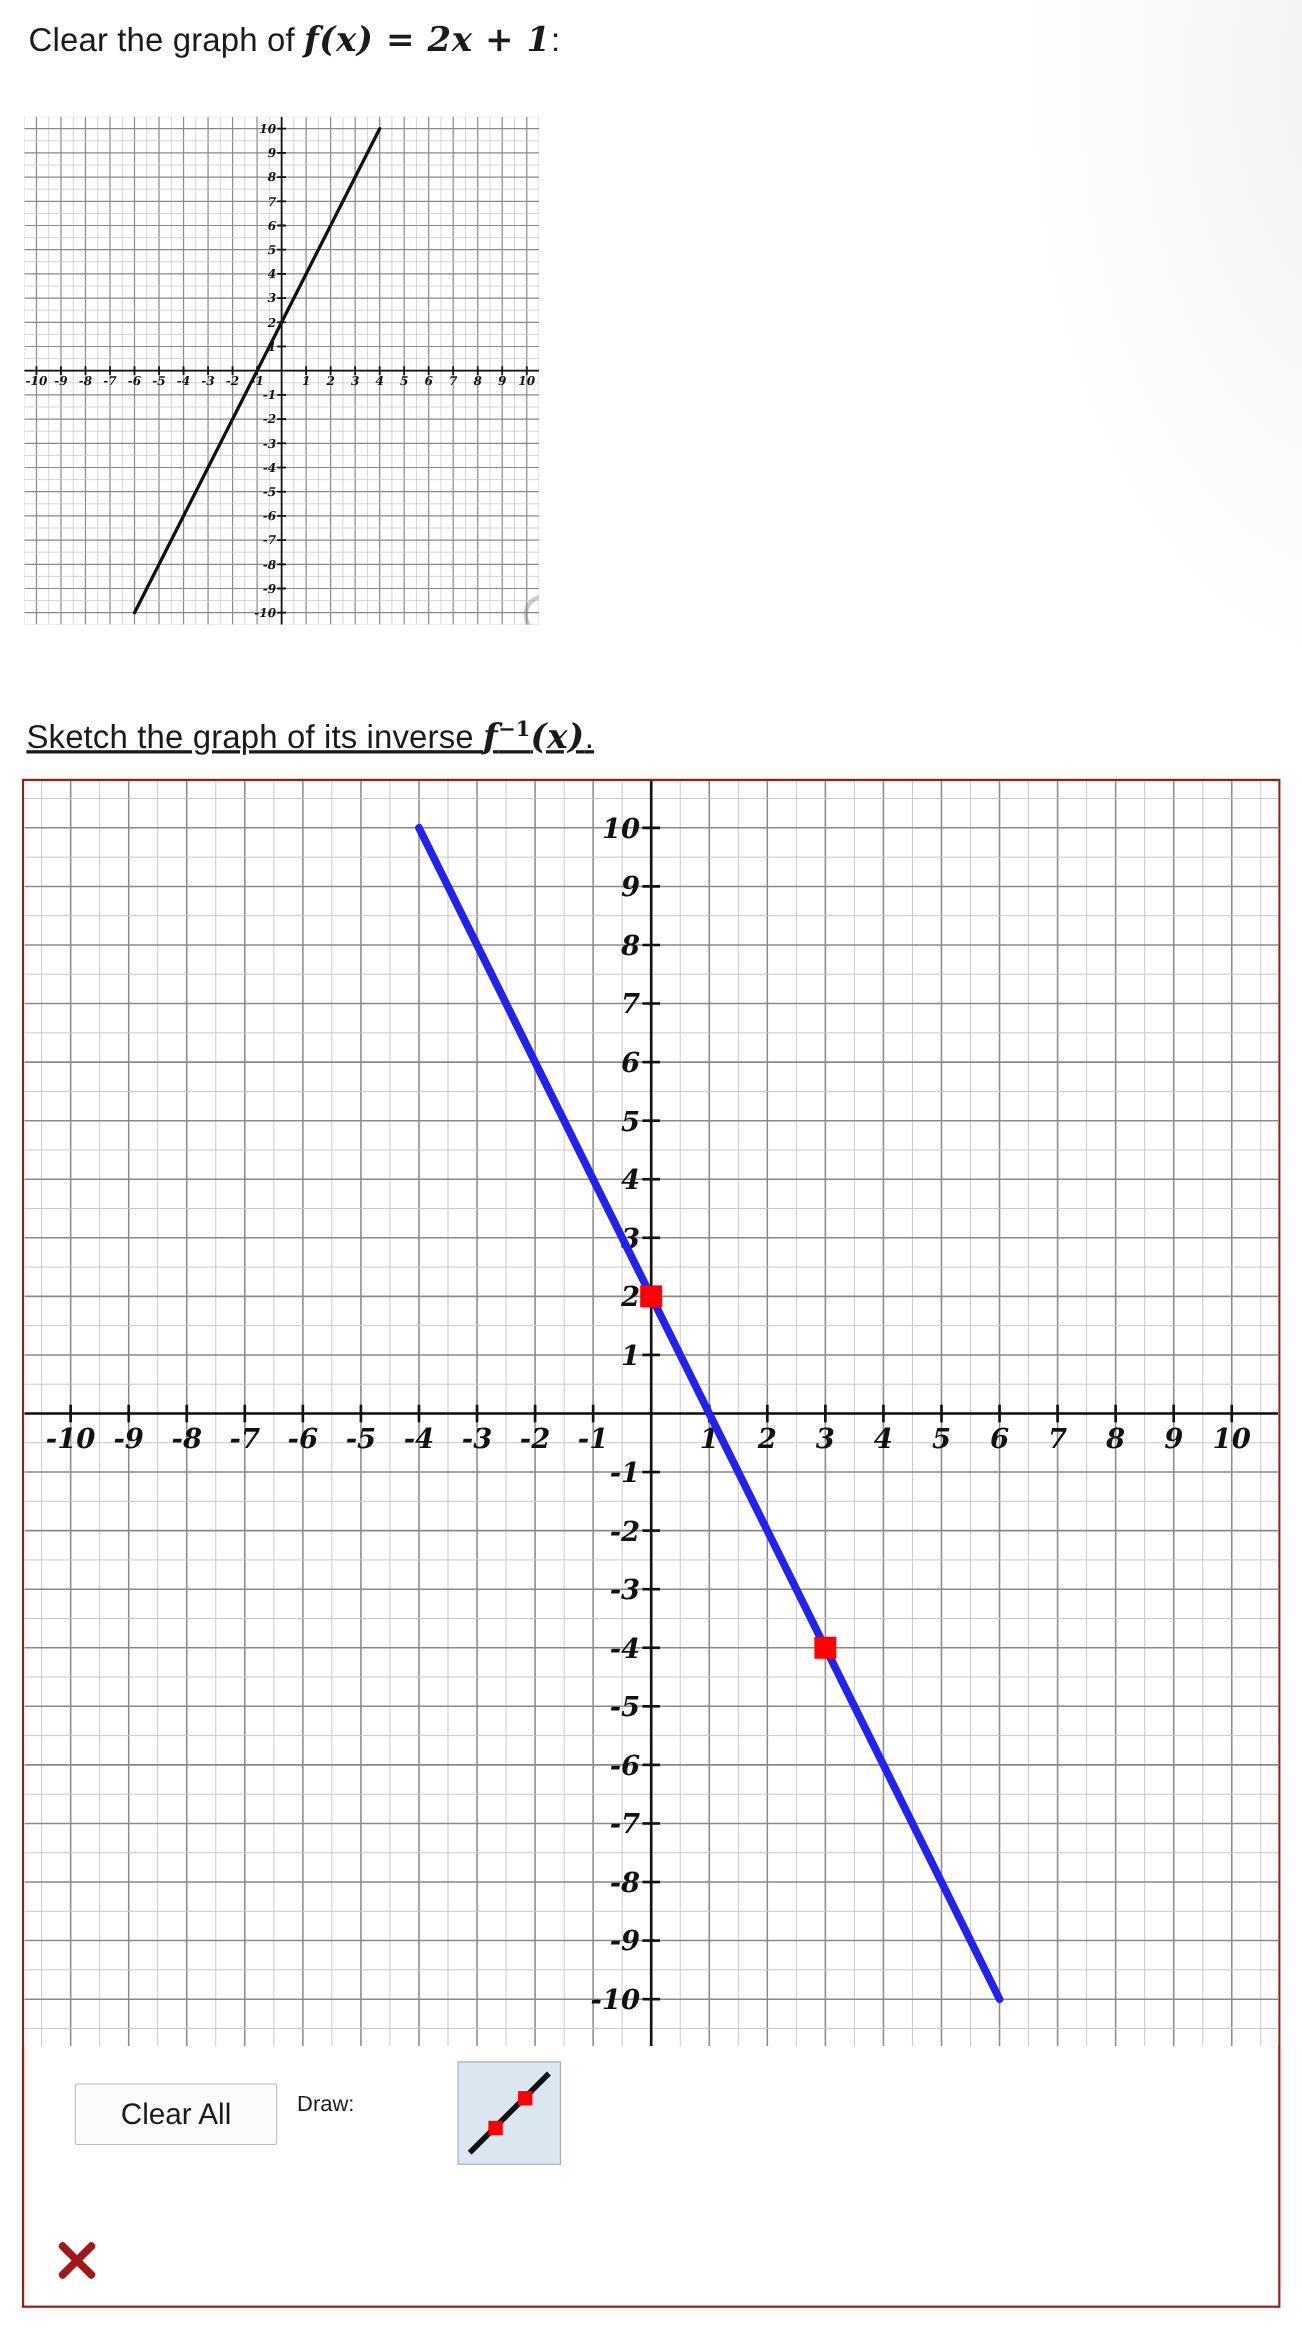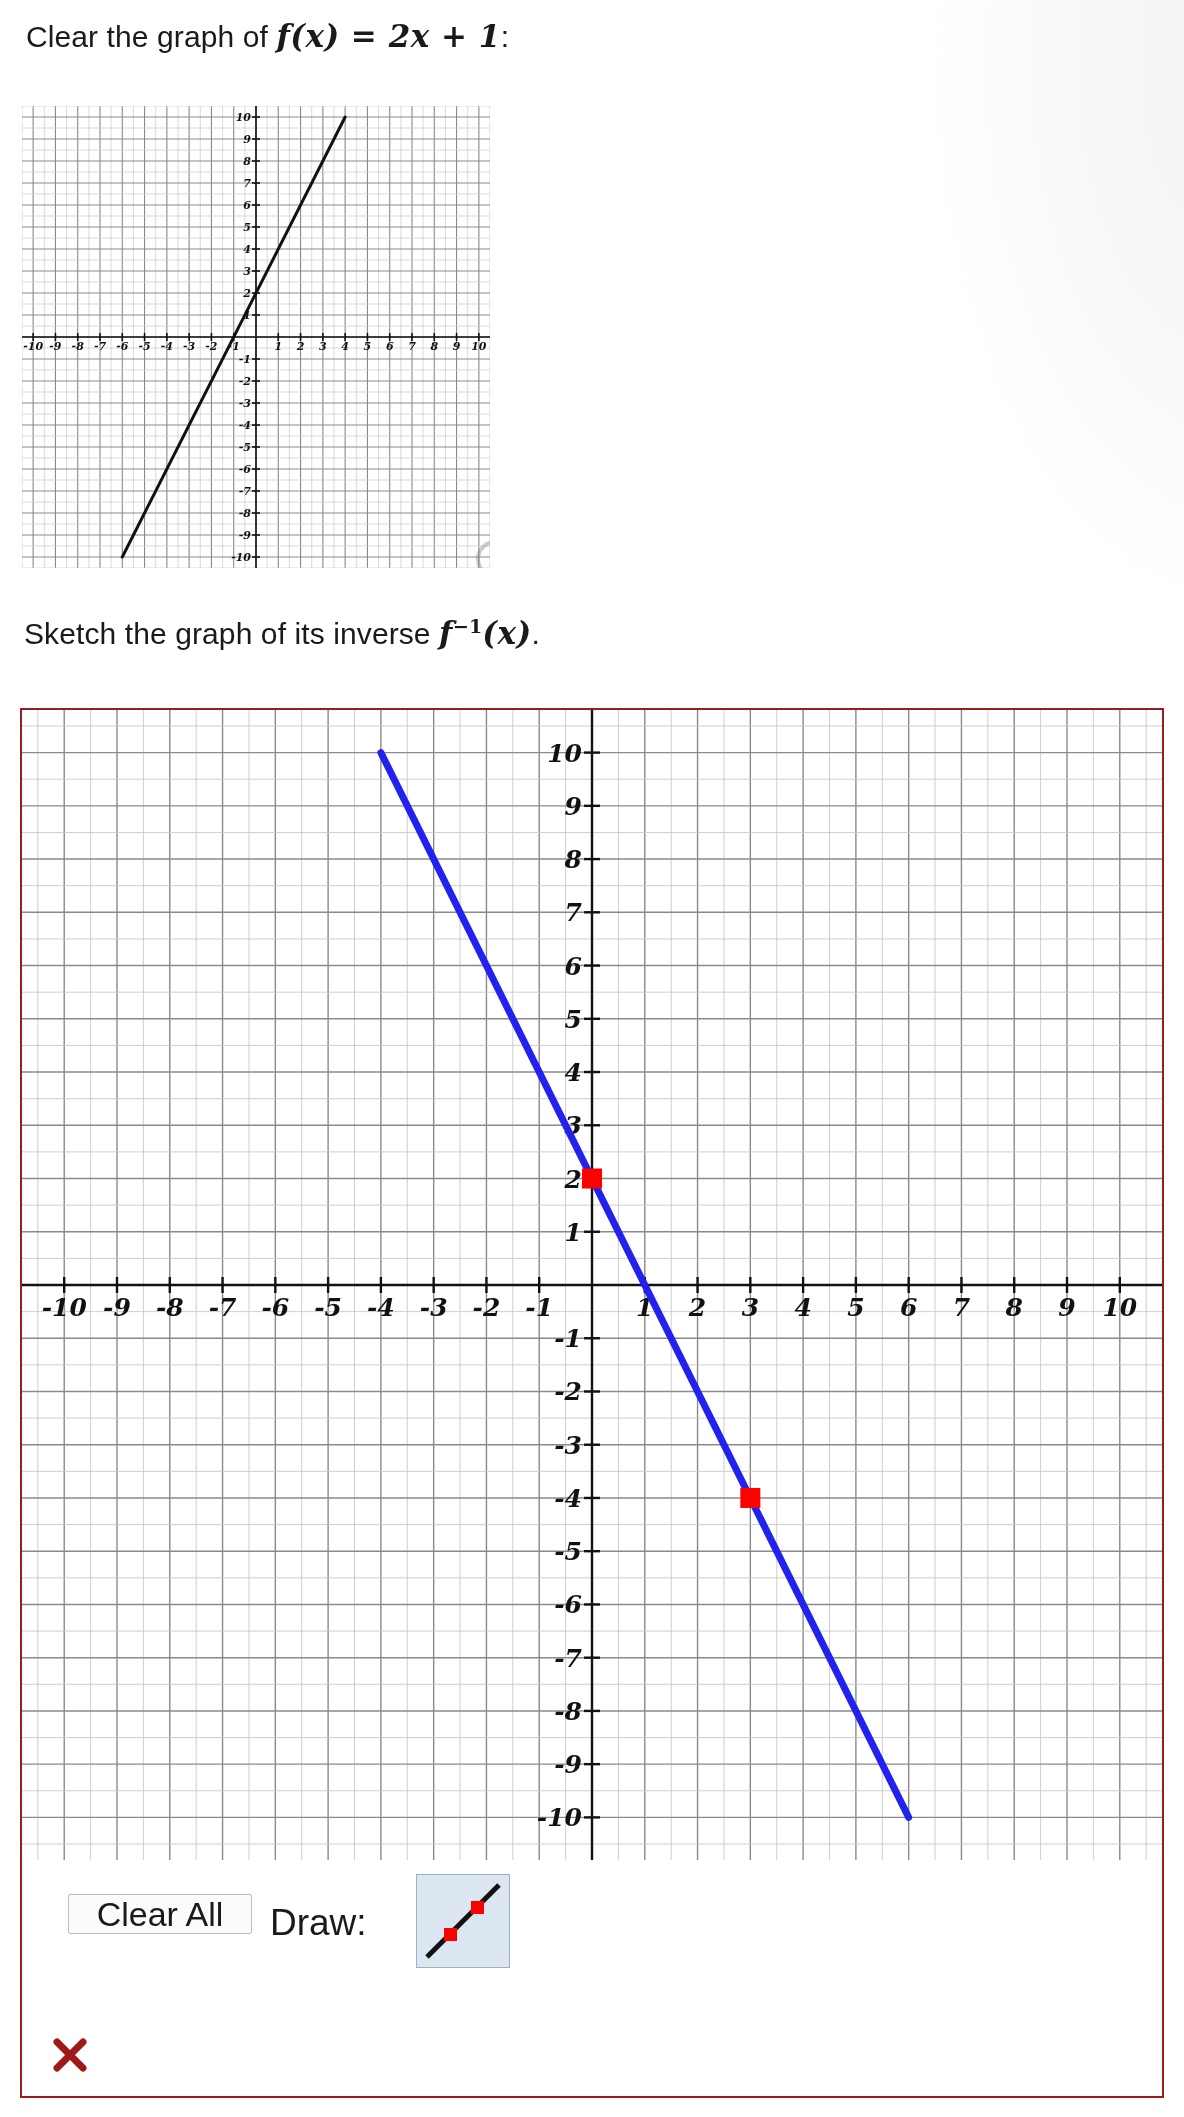--- a/index.html
+++ b/index.html
@@ -20,21 +20,21 @@
 
   
   .prompt{
     position:absolute;
     font-size:30px;
     color:#1a1a1a;
     white-space:nowrap;
     letter-spacing:.1px;
   }
   #prompt-1{ left:26px; top:18px; }
-  #prompt-2{ left:24px; top:615px; }
+  #prompt-2{ left:24px; top:652px;text-decoration:underline; }
   .mathser{
     font-family:"DejaVu Serif","Liberation Serif", serif;
     font-style:italic;
     font-weight:700;
     font-size:31px;
     letter-spacing:.5px;
   }
   .sup{
     font-family:"DejaVu Serif","Liberation Serif", serif;
     font-style:normal; font-weight:700;
@@ -53,34 +53,34 @@
     background:#fff;
   }
   #graph-answer{ left:0px; top:0px; width:1140px; height:1150px; }
 
   
   .controls{
     position:absolute; left:0; top:1152px; width:1140px; height:180px;
   }
   .clear-btn{
     position:absolute; left:46px; top:32px;
-    width:184px; height:40px;
+    width:184px; height:56px;
     background:#fbfbfb;
     border:1px solid #bdbdbd;
     border-radius:2px;
     font-family:"Liberation Sans", sans-serif;
-    font-size:34px;
+    font-size:27px;
     color:#1a1a1a;
     cursor:pointer;
     display:flex; align-items:center; justify-content:center;
     padding:0;
   }
   .draw-label{
     position:absolute; left:248px; top:40px;
-    font-size:37px; color:#1a1a1a;
+    font-size:20px; color:#1a1a1a;
   }
   .tool-btn{
     position:absolute; left:394px; top:12px;
     width:94px; height:94px;
     background:#dce6f1;
     border:1px solid #9bb0c6;
     cursor:pointer;
     padding:0;
   }
   .tool-btn svg{ display:block; }

